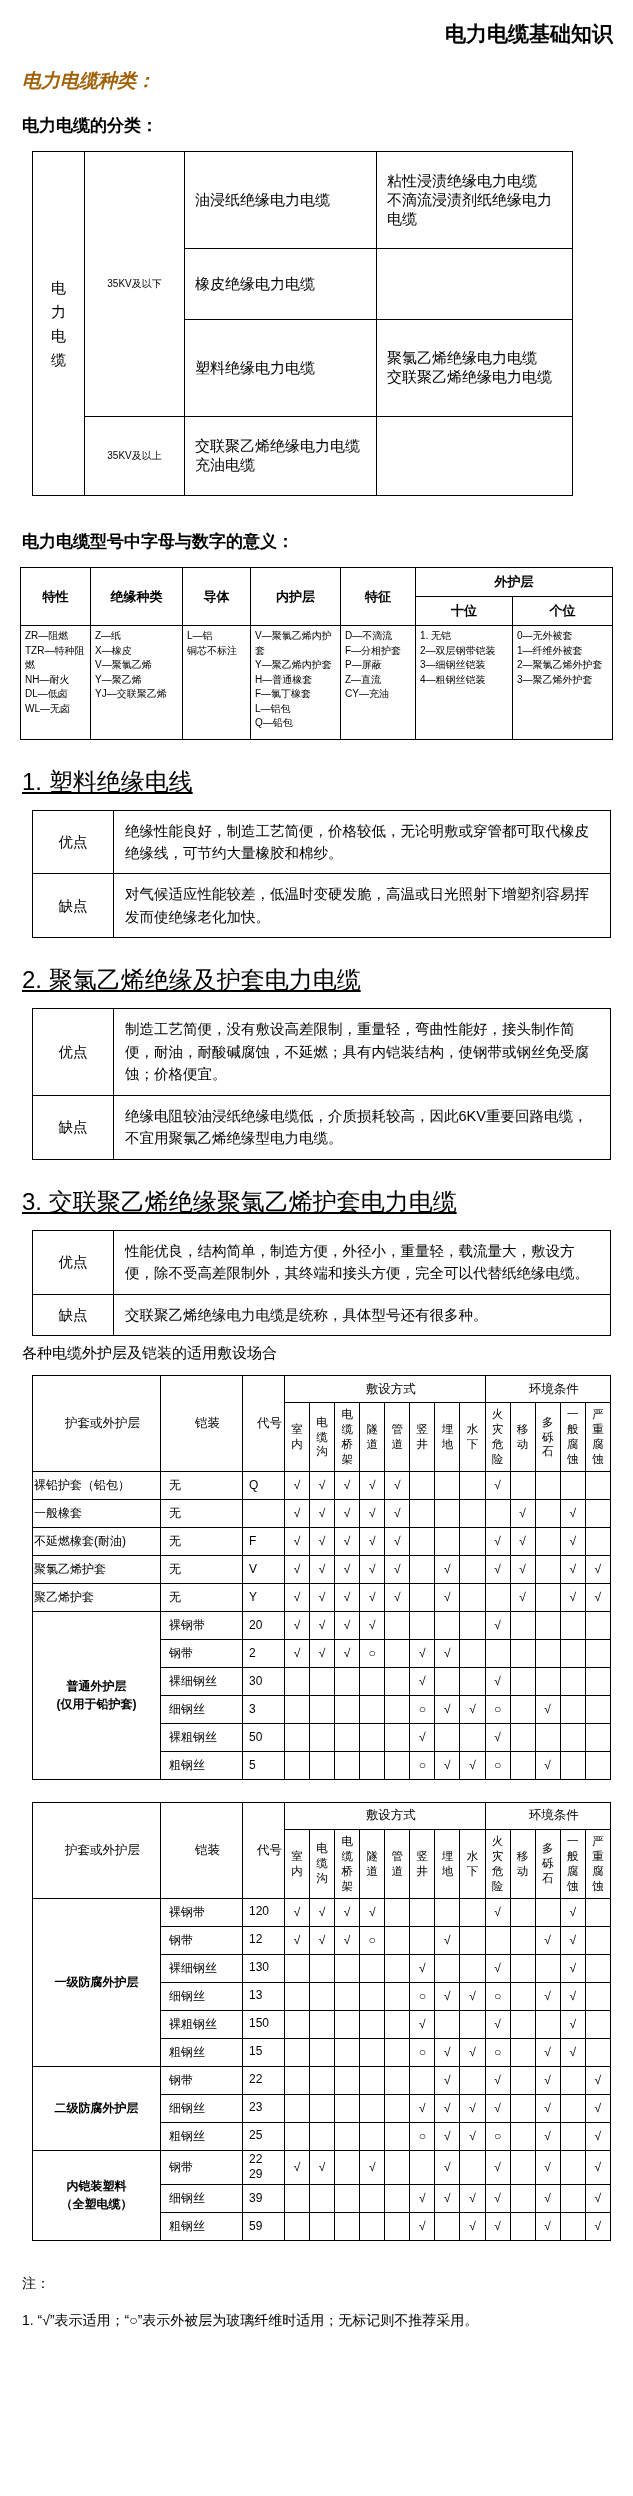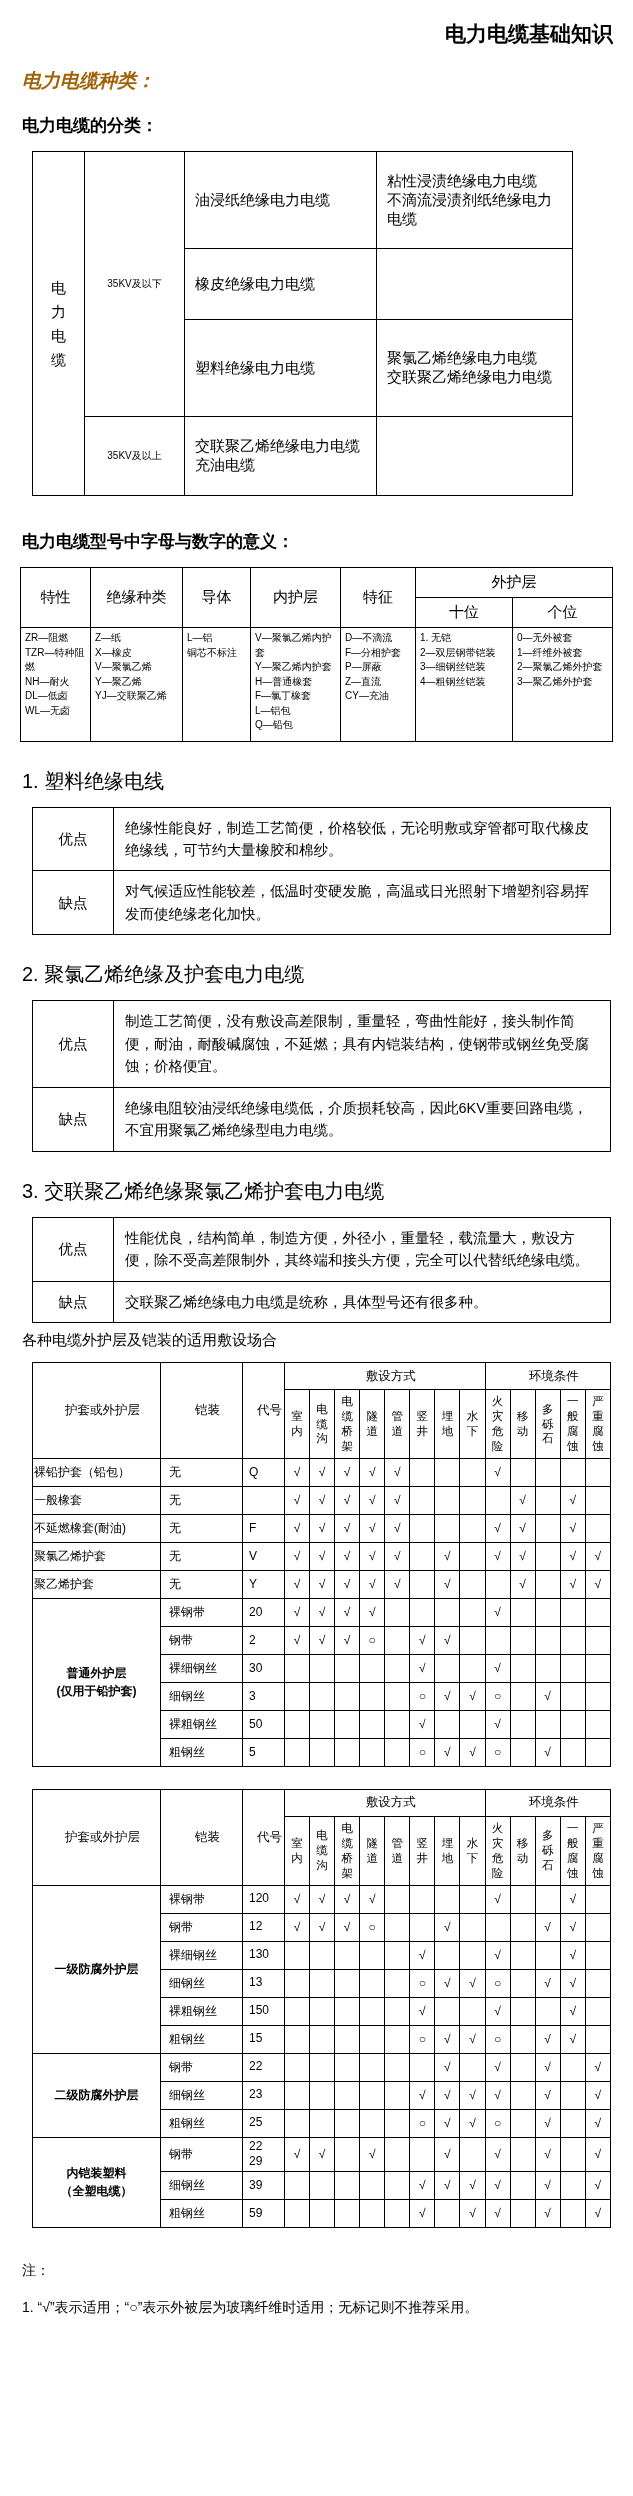--- a/index.html
+++ b/index.html
@@ -3,41 +3,41 @@
 <meta charset="utf-8">
 <style>
   html,body { margin:0; padding:0; background:#fff; }
   body { width:633px; color:#000; font-family:"Liberation Sans","DejaVu Sans",sans-serif; }
   .page { position:relative; padding:8px 20px 26px 20px; box-sizing:border-box; }
 
   .title { text-align:right; font-size:21px; font-weight:700; margin:12px 0 20px; }
   .h-blue { color:#a16207; font-size:19px; font-weight:700; margin:0 0 20px 2px;font-style:italic; }
   .h-sub  { font-size:17px; font-weight:700; margin:0 0 14px 2px; }
   .h-big  { font-size:20px; font-weight:700; margin:30px 0 8px 2px; }
-  .h-item { font-size:20px; font-weight:400; margin:26px 0 12px 2px; }
+  .h-item { font-size:24px; font-weight:400; margin:26px 0 12px 2px;text-decoration:underline; }
   .h-plain{ font-size:15px; font-weight:400; margin:6px 0 12px 2px; }
 
   table { border-collapse:collapse; }
   th,td { border:1px solid #000; }
 
   
   .t-class { table-layout:fixed; margin:6px 0 34px 12px; }
   .t-class td { font-size:15px; padding:6px 10px; vertical-align:middle;margin-left:40px; }
   .t-class .c1{width:52px;} .t-class .c2{width:100px;} .t-class .c3{width:192px;} .t-class .c4{width:196px;}
   .t-class tr:nth-child(1) td { height:84px; }
   .t-class tr:nth-child(2) td { height:58px; }
   .t-class tr:nth-child(3) td { height:84px; }
   .t-class tr:nth-child(4) td { height:66px; }
   .t-class .root { text-align:center; }
   .vroot { font-size:15px; line-height:1.6; }
   .t-class .volt { text-align:center; font-size:10px; }
 
   
   .t-model { width:100%; table-layout:fixed; margin:8px 0 26px; }
-  .t-model th { font-size:15px; font-weight:400; padding:5px 2px; }
+  .t-model th { font-size:13px; font-weight:700; padding:5px 2px; }
   .t-model td { font-size:10px; padding:3px 4px 8px; vertical-align:top; line-height:1.45; }
   .t-model .mc1{width:70px;} .t-model .mc2{width:92px;} .t-model .mc3{width:68px;}
   .t-model .mc4{width:90px;} .t-model .mc5{width:75px;} .t-model .mc6{width:97px;} .t-model .mc7{width:100px;}
 
   
   .t-pc { width:calc(100% - 14px); margin:4px 0 8px 12px; }
   .t-pc td { border:1.5px solid #000; font-size:14.5px; line-height:1.55; padding:9px 11px; }
   .t-pc .lbl { width:58px; text-align:center; vertical-align:middle; }
 
   

